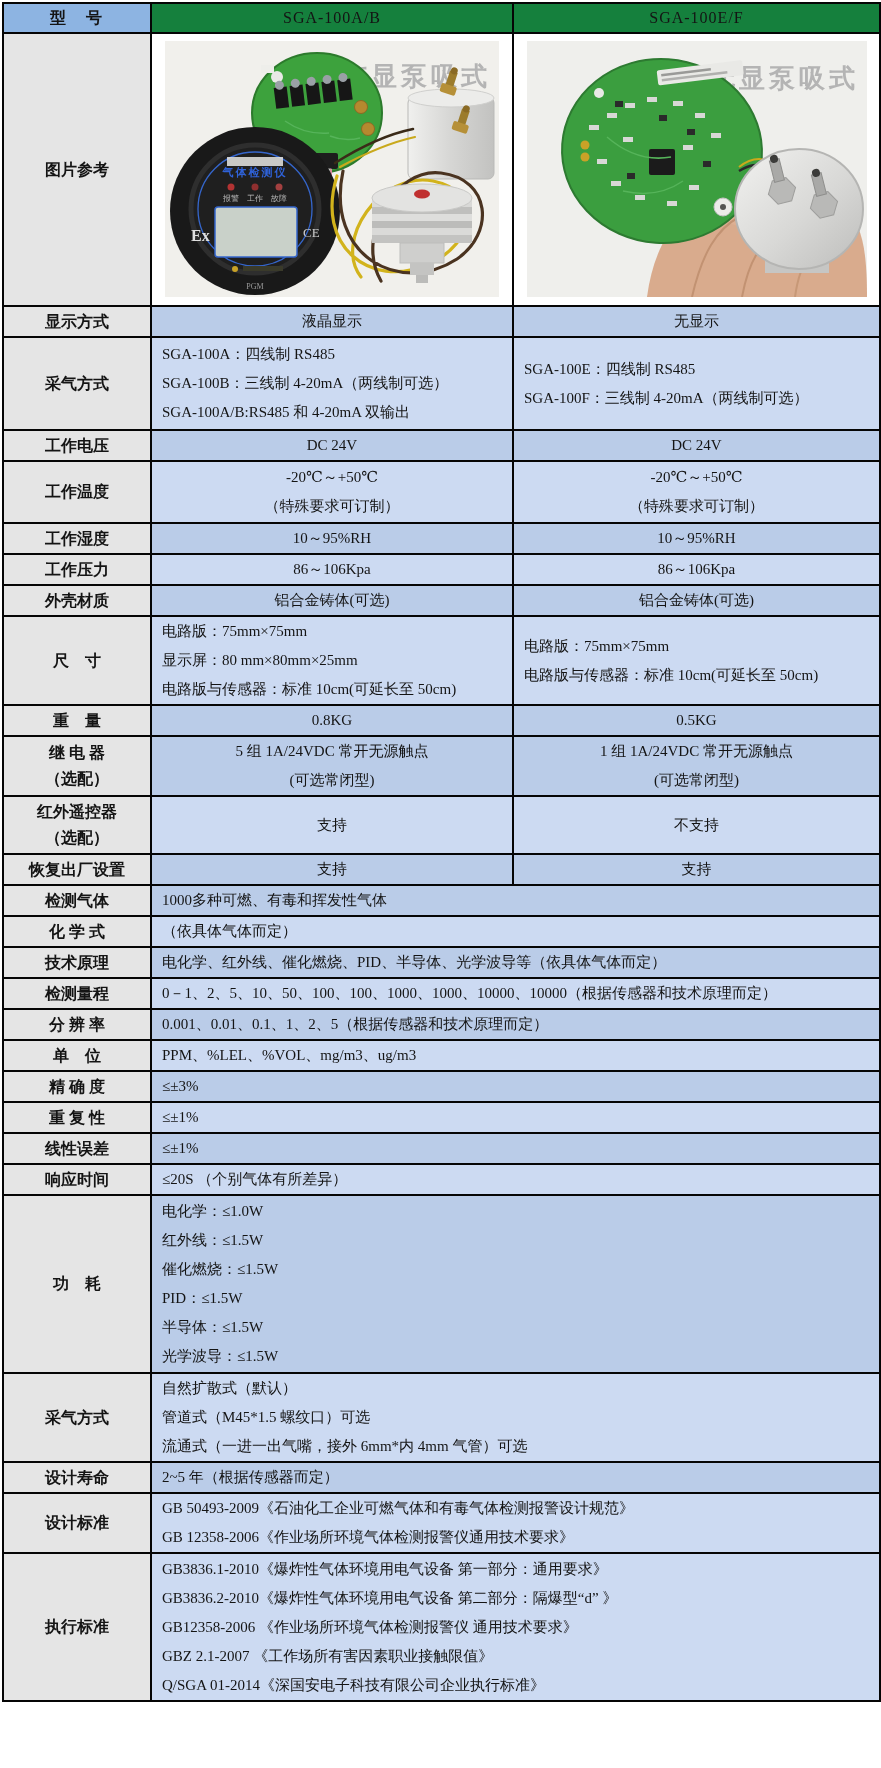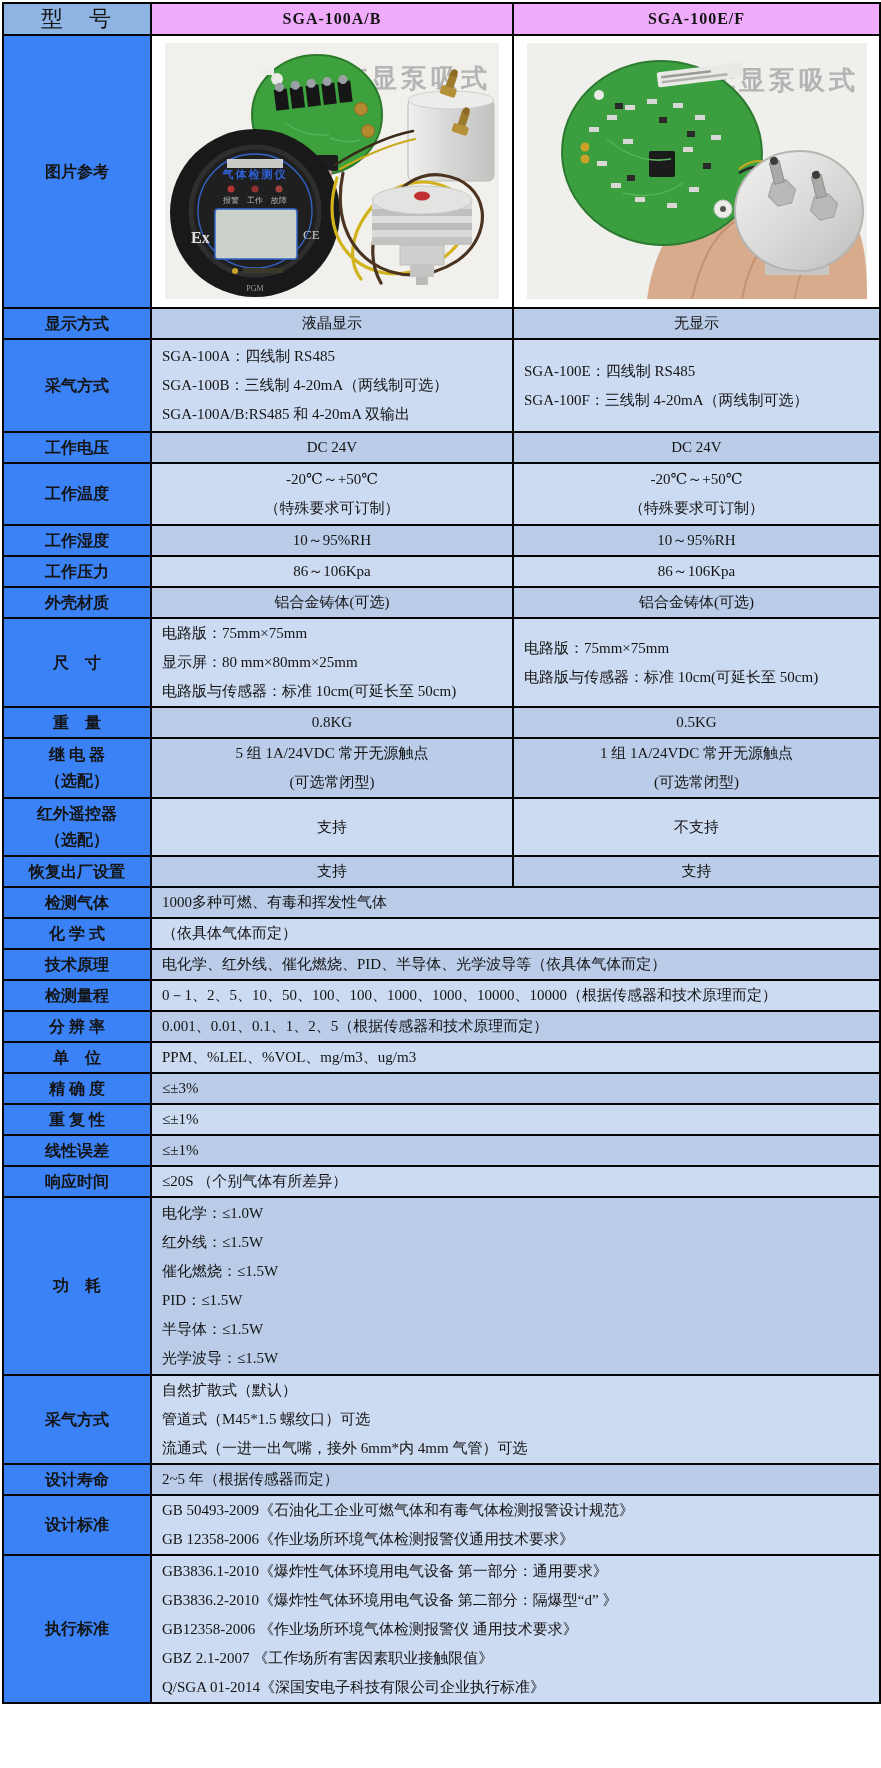--- a/index.html
+++ b/index.html
@@ -14,28 +14,28 @@
     table-layout:fixed;
     width:877px;
     margin:2px 0 0 2px;
   }
   col.c-label{width:148px;}
   col.c-a{width:362px;}
   col.c-b{width:367px;}
   th,td{border:2px solid #050505;padding:0;vertical-align:middle;}
   th.hdr-label{
     background:#8DB4E2;
-    font-size:22px;font-weight:normal;letter-spacing:2px;height:28px;
+    font-size:16px;font-weight:bold;letter-spacing:2px;height:28px;
   }
   th.hdr-model{
-    background:#f0abfc;
-    font-size:16px;font-weight:bold;letter-spacing:1px;height:28px;
+    background:#15803d;
+    font-size:16px;font-weight:normal;letter-spacing:1px;height:28px;
   }
   td.lbl{
-    background:#3b82f6;
+    background:#e5e5e5;
     text-align:center;
     font-weight:bold;
     font-size:16px;
   }
   td.lbl .lbl-line{line-height:26px;}
   td.val{font-size:15px;}
   td.val .line{line-height:29px;white-space:nowrap;overflow:hidden;}
   td.align-c{text-align:center;}
   td.align-l{text-align:left;padding-left:10px;padding-right:6px;}
   td.shade-a{background:#BACCE8;}

